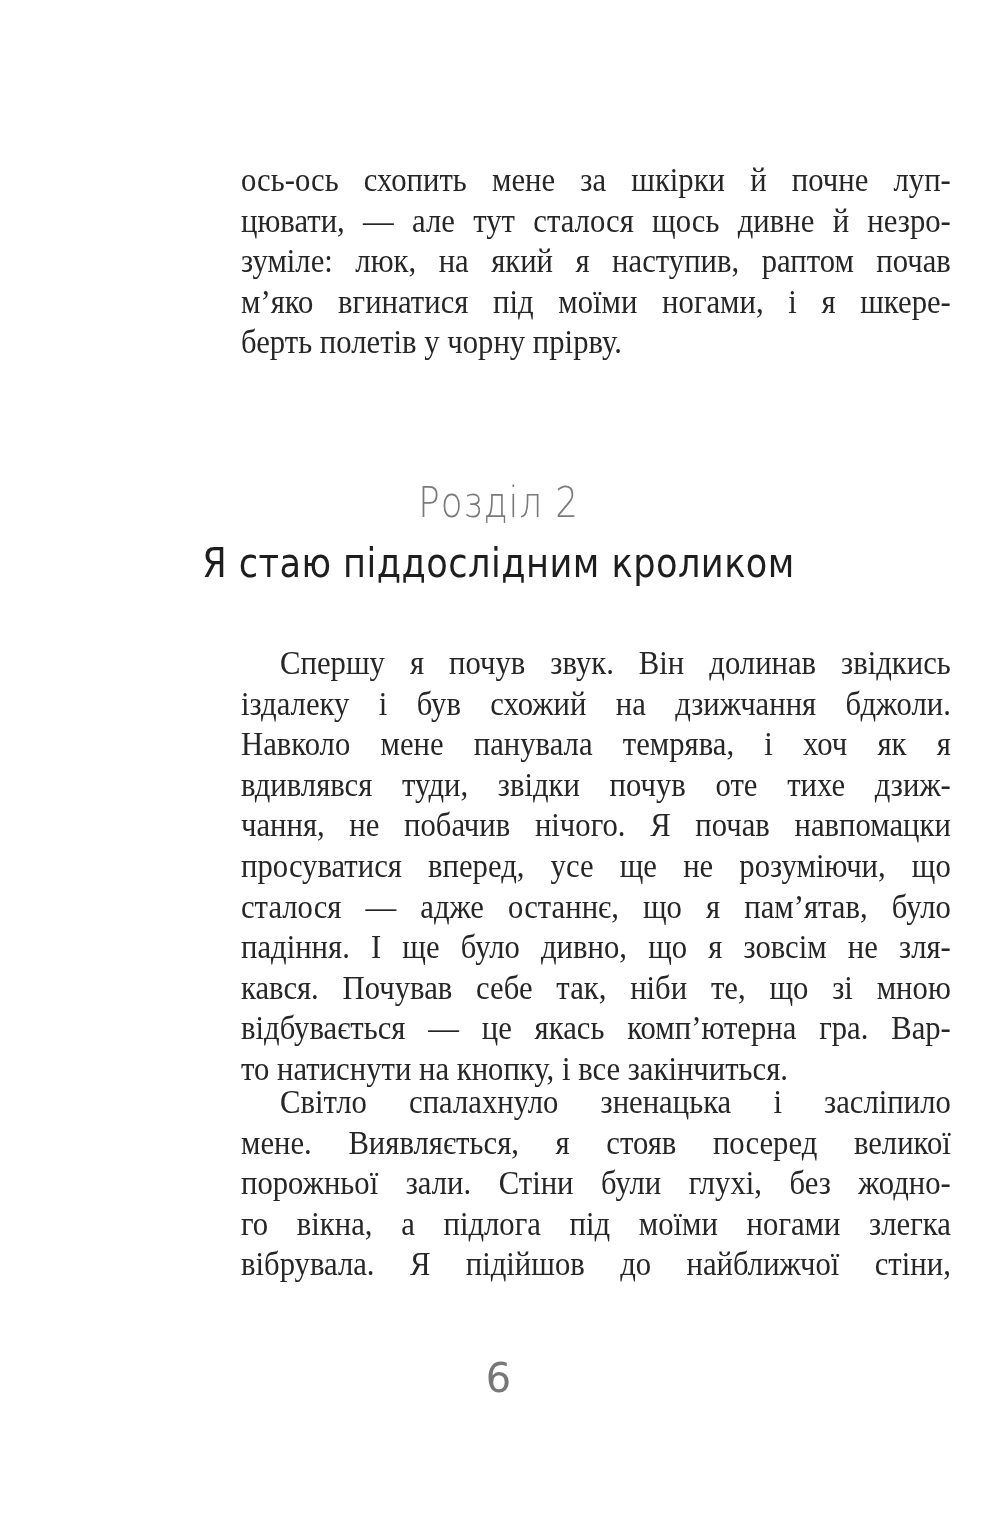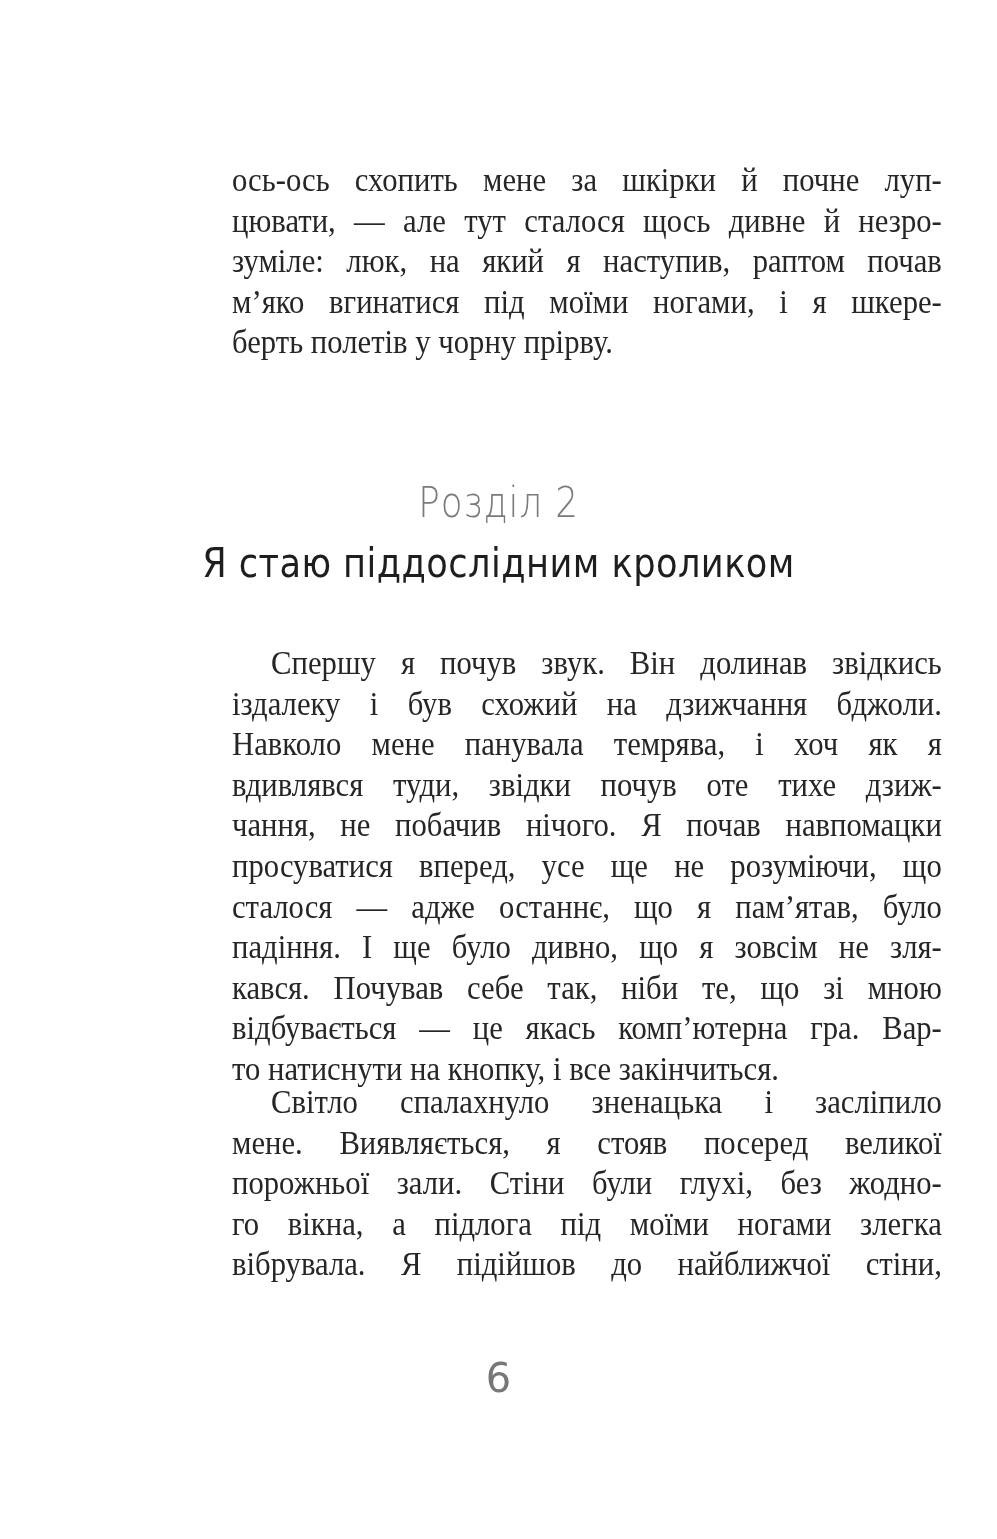--- a/index.html
+++ b/index.html
@@ -1,19 +1,19 @@
 <!DOCTYPE html>
 <html><head>
   <meta charset="utf-8">
   <style>
     html, body { margin: 0; padding: 0; background: #ffffff; }
     body { width: 997px; height: 1539px; position: relative; overflow: hidden; }
     .page { position: absolute; left: 0; top: 0; width: 997px; height: 1539px; background: #ffffff; }
     .text-block {
-      position: absolute; left: 232px; width: 710px;
+      position: absolute; left: 241px; width: 710px;
       font-family: "Liberation Serif", "DejaVu Serif", serif;
       font-size: 33px; line-height: 40.6px; color: #262626;
       text-align: justify;
     }
     .text-block .line {
       display: block; text-align: justify; text-align-last: justify;
       white-space: nowrap; height: 40.6px; transform: scaleX(0.93); transform-origin: left center; width: 107.5%;
     }
     .text-block .line.last { text-align-last: left; }
     .text-block .line.indent { text-indent: 42px; }

